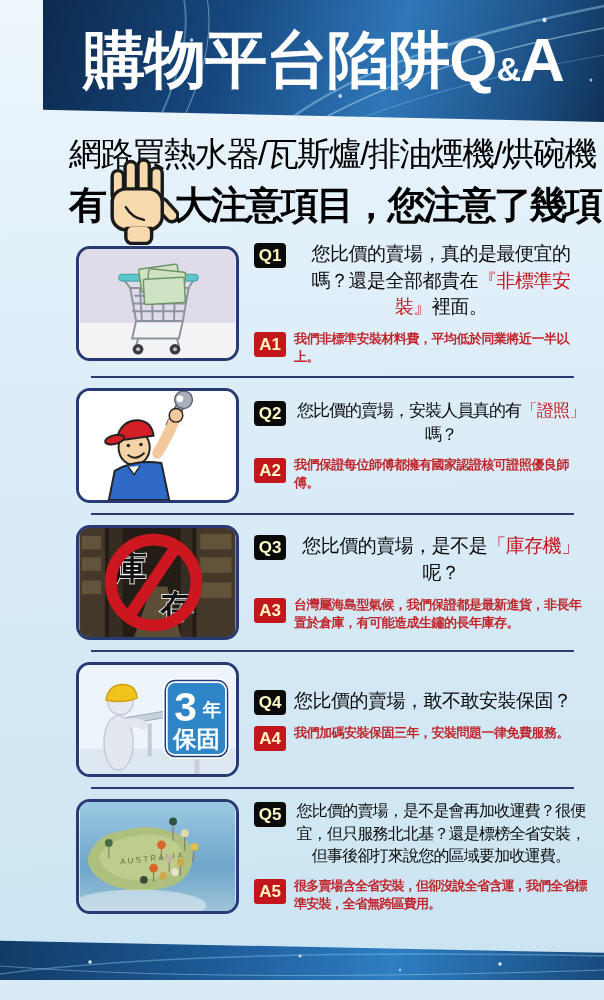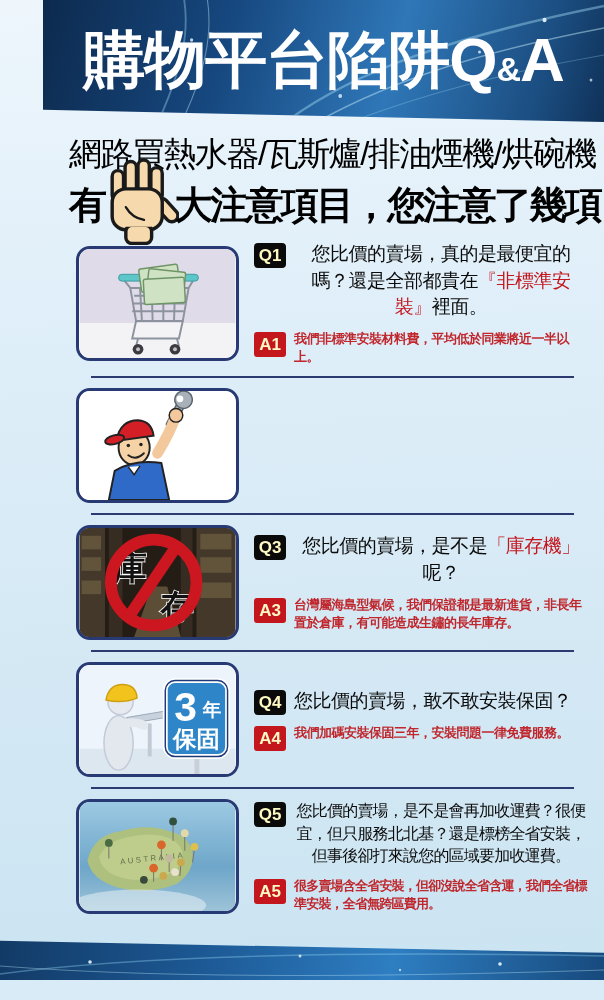--- a/index.html
+++ b/index.html
@@ -148,20 +148,30 @@
         <ellipse cx="56" cy="58" rx="16" ry="18" fill="#f6d3a7" stroke="#222" stroke-width="2"></ellipse>
         <path d="M38,50 Q42,30 60,30 Q74,31 76,46 L39,51 Z" fill="#d41f26" stroke="#222" stroke-width="2"></path>
         <ellipse cx="36" cy="50" rx="10" ry="4.5" fill="#d41f26" stroke="#222" stroke-width="2" transform="rotate(-14 36 50)"></ellipse>
         <circle cx="50" cy="56" r="1.8" fill="#222"></circle>
           <circle cx="63" cy="55" r="1.8" fill="#222"></circle>
         <path d="M50,66 Q58,72 66,64" stroke="#222" stroke-width="2" fill="none" stroke-linecap="round"></path>
         <path d="M36,82 Q56,70 84,74 L92,112 L30,112 Z" fill="#2f6ac8" stroke="#222" stroke-width="2"></path>
         <path d="M50,78 L56,86 L62,77" fill="#ffffff" stroke="#222" stroke-width="1.5"></path>
       </svg>
     </div>
+    <div class="texts">
+      <div class="line">
+        <span class="badge qb">Q2</span>
+        <p class="qtext q2size"><span>您比價的賣場，安裝人員真的有</span><span class="hl">「證照」</span><span>嗎？</span></p>
+      </div>
+      <div class="line">
+        <span class="badge ab">A2</span>
+        <p class="atext">我們保證每位師傅都擁有國家認證核可證照優良師傅。</p>
+      </div>
+    </div>
   </section>
 
   <hr class="divider">
 
   <section class="row">
     <div class="thumb">
       <svg viewBox="0 0 160 112">
         <rect width="160" height="112" fill="#241d16"></rect>
         <g fill="#483c2d">
           <rect x="0" y="0" width="26" height="112" opacity="0.9"></rect>

